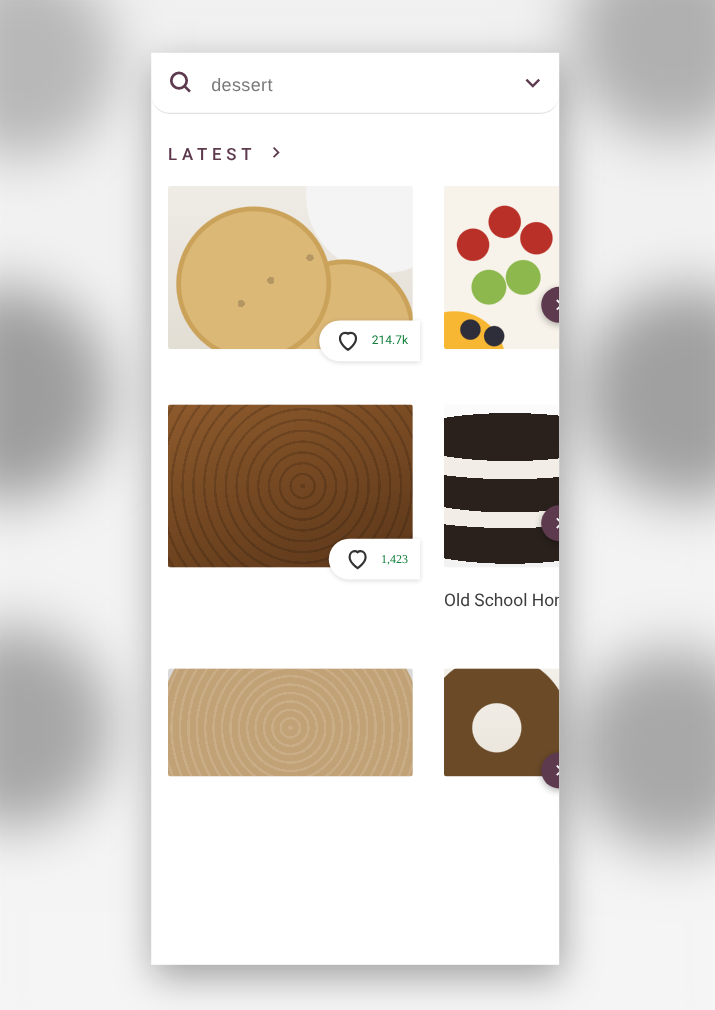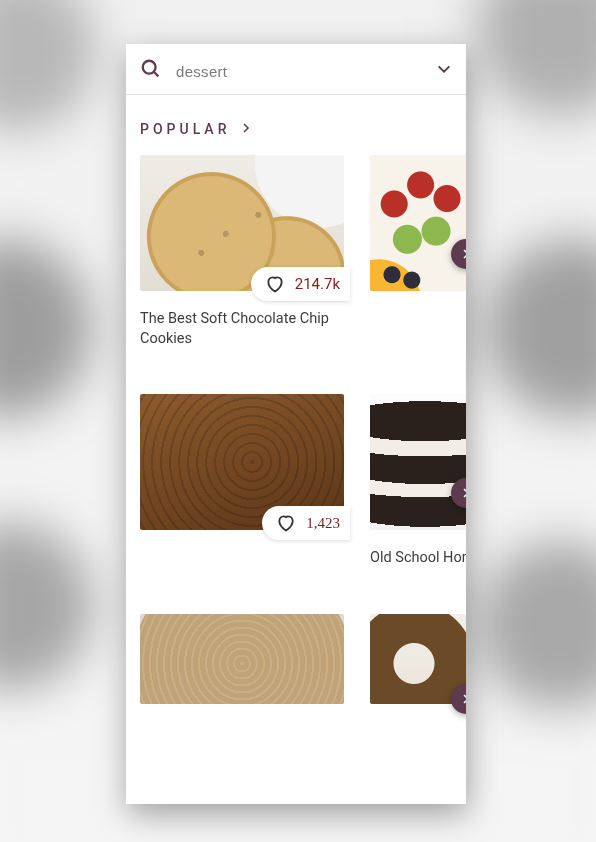--- a/index.html
+++ b/index.html
@@ -40,20 +40,21 @@
   }
 
   
   .search-bar {
     display: flex;
     align-items: center;
     gap: 12px;
     padding: 14px 14px 10px 14px;
     border-bottom: 1px solid #e1e1e1;
     box-sizing: border-box;
+    border-radius: 16px;
   }
   .search-icon svg { width: 22px; height: 22px; stroke:#5d3a4e; stroke-width:2.5; fill:none; }
   .search-input {
     border: none;
     outline: none;
     font-size: 15px;
     color: #7a7a7a;
     flex: 1;
     background: transparent;
     letter-spacing: 0.3px;
@@ -159,22 +160,22 @@
     position: absolute;
     right: -6px;
     bottom: -10px;
     background: #fff;
     border-radius: 20px 0 0 20px;
     padding: 7px 10px 7px 14px;
     display: flex;
     align-items: center;
     gap: 10px;
     box-shadow: 0 1px 4px rgba(0,0,0,0.15);
-    font-size: 15px;
-    color:#7f1d1d;
+    font-size: 10px;
+    color:#15803d;
   }
   .like-pill svg { width:20px; height:20px; stroke:#333; stroke-width:2.2; fill:none; }
 
   .card-title {
     margin-top: 18px;
     font-size: 14.5px;
     line-height: 1.35;
     color: #3d3d3d;
   }
 
@@ -210,38 +211,37 @@
       <svg viewBox="0 0 24 24">
           <polyline points="4 8 12 16 20 8"></polyline>
         </svg>
     </span>
   </div>
 
   <div class="scroller">
 
     <div class="section">
       <div class="section-header">
-        <span>POPULAR</span>
+        <span>LATEST</span>
         <span class="chev">
           <svg viewBox="0 0 24 24">
               <polyline points="8 4 16 12 8 20"></polyline>
             </svg>
         </span>
       </div>
       <div class="row">
         <div class="card">
           <div class="card-img img-cookies">
             <div class="like-pill">
               <svg viewBox="0 0 24 24">
                   <path d="M12 21s-8-5.3-8-11.2C4 6.1 6.5 4 9.2 4c1.7 0 2.8 1 2.8 1s1.1-1 2.8-1C17.5 4 20 6.1 20 9.8 20 15.7 12 21 12 21z"></path>
                 </svg>
               <span>214.7k</span>
             </div>
           </div>
-          <div class="card-title">The Best Soft Chocolate Chip Cookies</div>
         </div>
         <div class="card peek">
           <div class="card-img img-fruitpizza"></div>
         </div>
         <div class="next-btn" style="right:-15px; top:84px;">
           <svg viewBox="0 0 24 24">
               <polyline points="8 4 16 12 8 20"></polyline>
             </svg>
         </div>
       </div>

